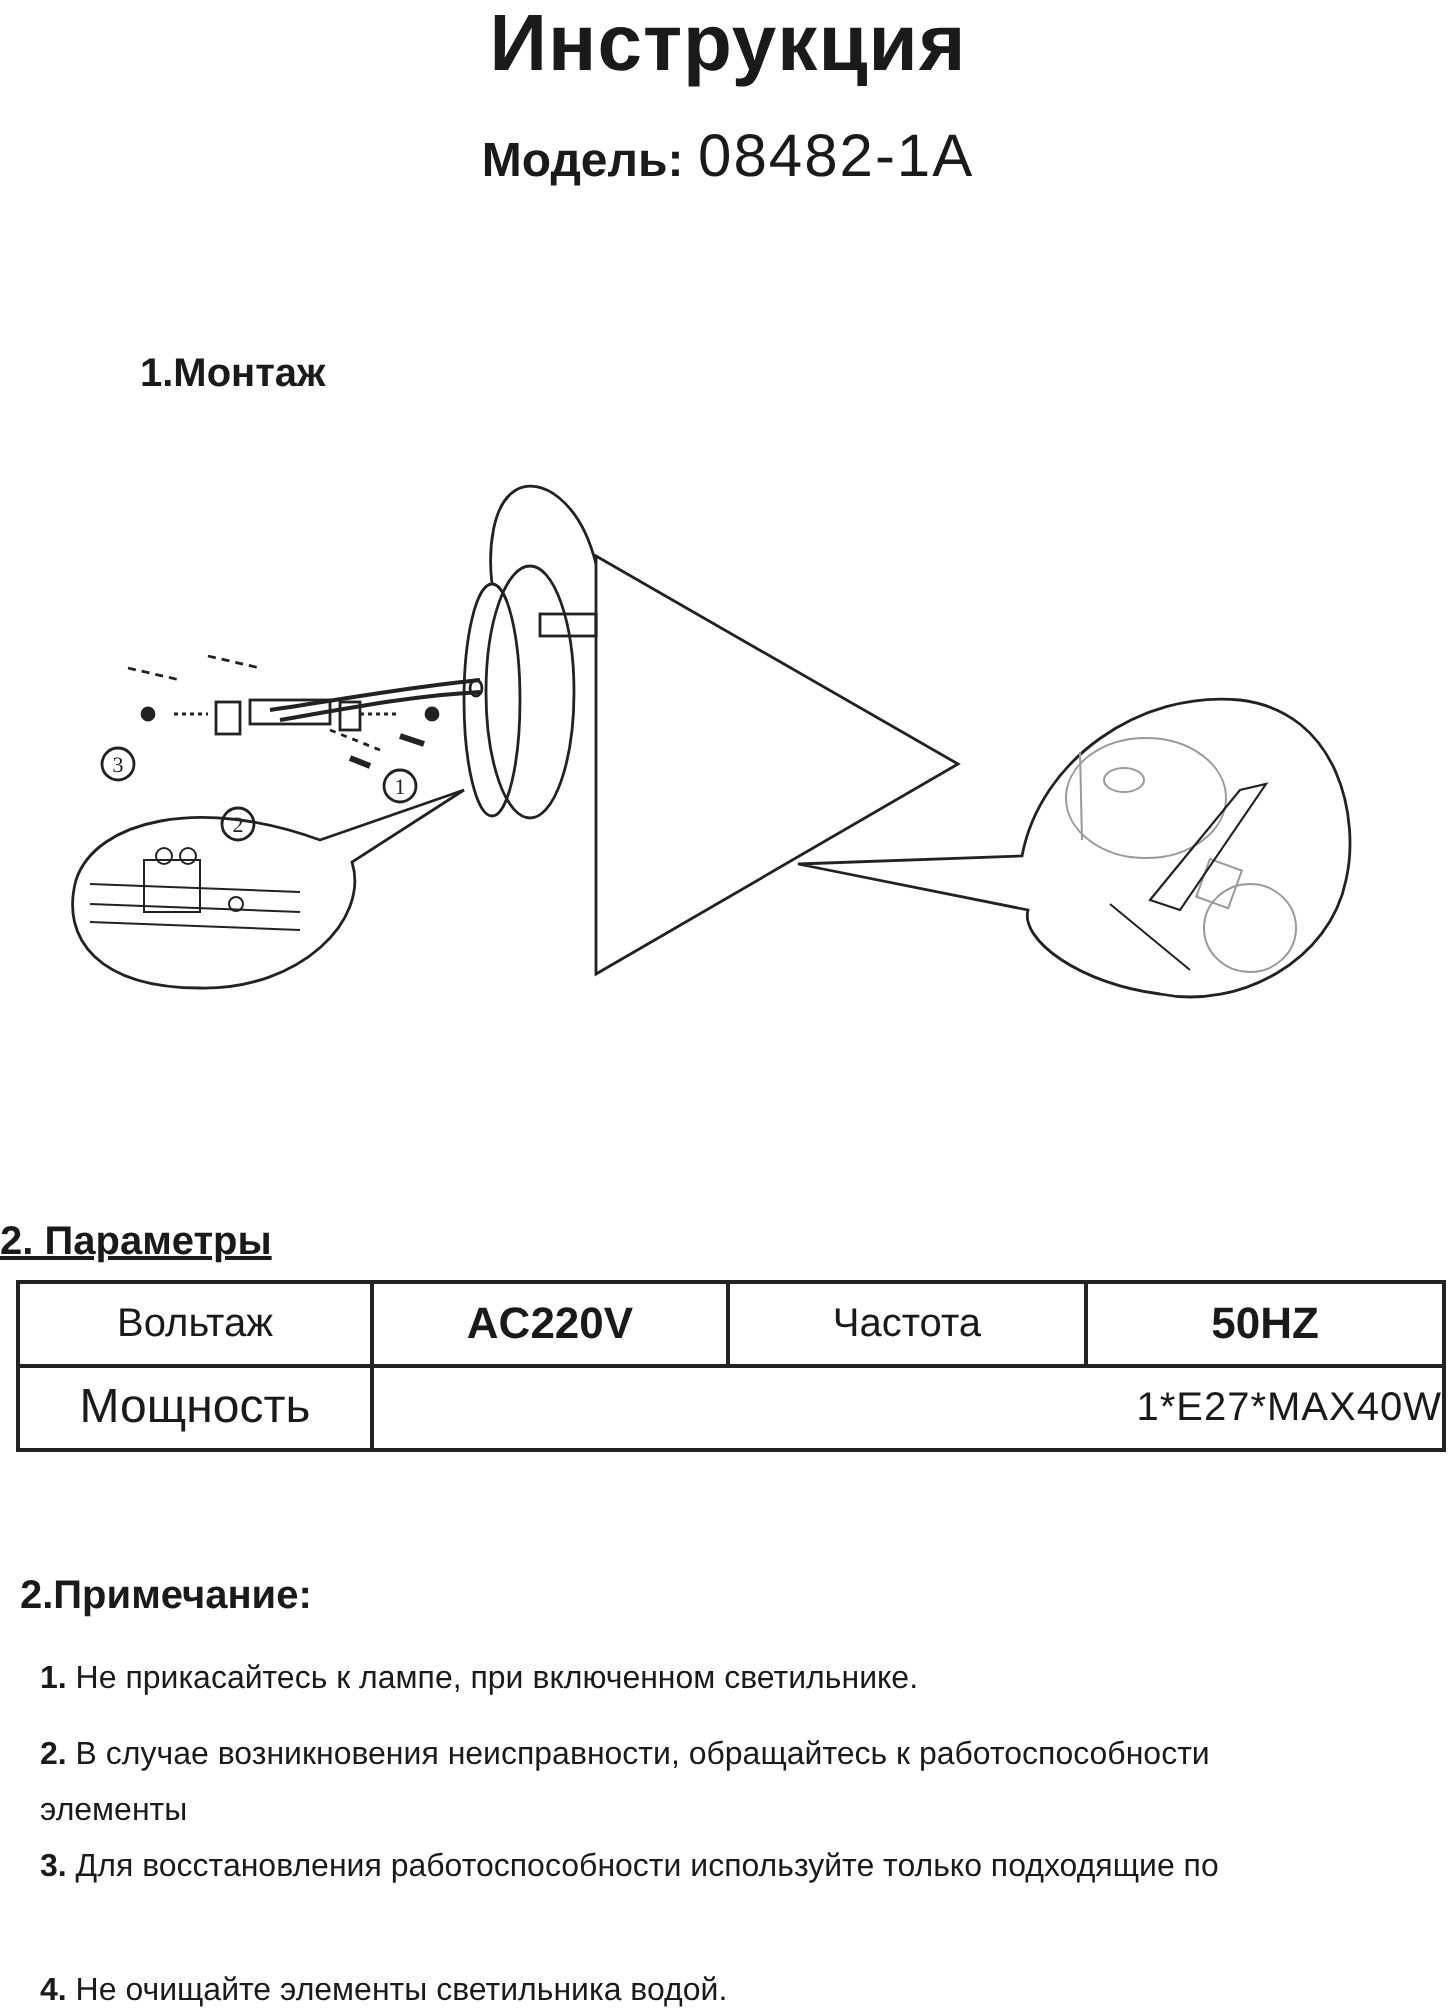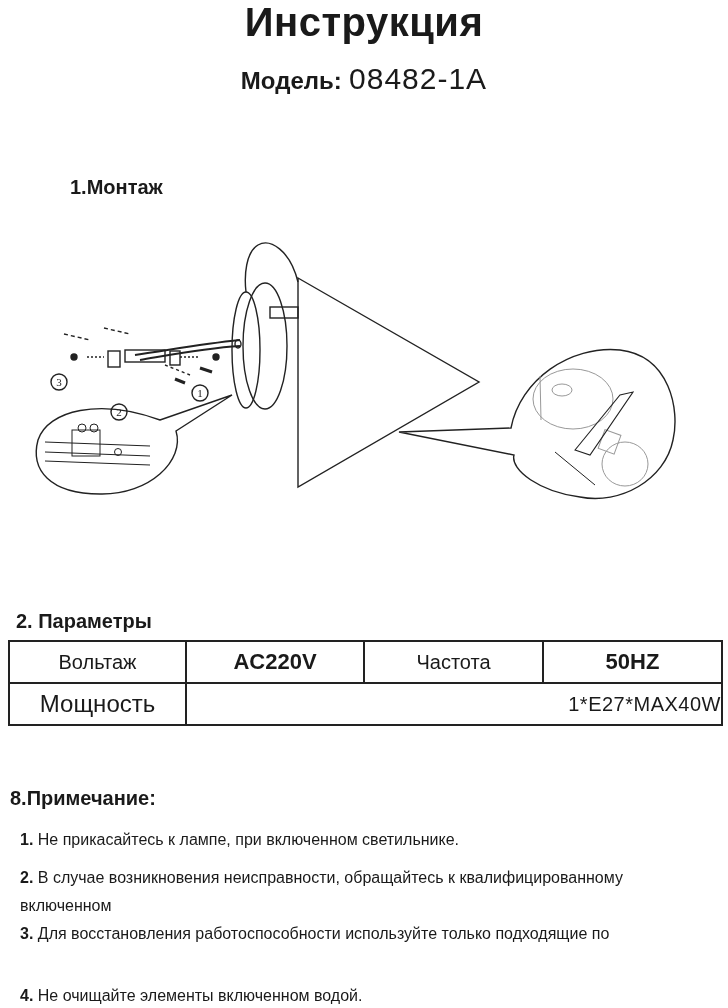--- a/index.html
+++ b/index.html
@@ -81,48 +81,48 @@
     <line x1="45" y1="442" x2="150" y2="446"></line>
     <line x1="45" y1="452" x2="150" y2="456"></line>
     <line x1="45" y1="461" x2="150" y2="465"></line>
     <rect x="72" y="430" width="28" height="26"></rect>
     <circle cx="82" cy="428" r="4"></circle>
       <circle cx="94" cy="428" r="4"></circle>
     <circle cx="118" cy="452" r="3.5"></circle>
   </g>
 </svg>
 
-<div class="abs h2" style="left:16px; top:610px;">2. Параметры</div>
+<div class="abs h2" style="left:0; top:610px;text-decoration:underline;">2. Параметры</div>
 
 <table class="params">
   <tbody>
       <tr>
     <td style="width:175px;" class="c-label">Вольтаж</td>
     <td style="width:176px;" class="c-bold">AC220V</td>
     <td style="width:177px;" class="c-label">Частота</td>
     <td class="c-bold">50HZ</td>
   </tr>
   <tr>
     <td class="c-label2">Мощность</td>
     <td colspan="3" class="c-mono" style="text-align:right; padding-left:120px;">1*E27*MAX40W</td>
   </tr>
 </tbody>
   </table>
 
-<div class="abs h2" style="left:10px; top:787px;">8.Примечание:</div>
+<div class="abs h2" style="left:10px; top:787px;">2.Примечание:</div>
 
 <div class="abs note" style="top:826px;">
   <b>1.</b>
   <span>Не прикасайтесь к лампе, при включенном светильнике.</span>
 </div>
 <div class="abs note" style="top:864px;">
   <b>2.</b>
-  <span>В случае возникновения неисправности, обращайтесь к квалифицированному</span><br>
-  <span>включенном</span>
+  <span>В случае возникновения неисправности, обращайтесь к работоспособности</span><br>
+  <span>элементы</span>
 </div>
 <div class="abs note" style="top:920px;">
   <b>3.</b>
   <span>Для восстановления работоспособности используйте только подходящие по</span><br>
 </div>
 <div class="abs note" style="top:982px;">
   <b>4.</b>
-  <span>Не очищайте элементы включенном водой.</span>
+  <span>Не очищайте элементы светильника водой.</span>
 </div>
 
 </body></html>

